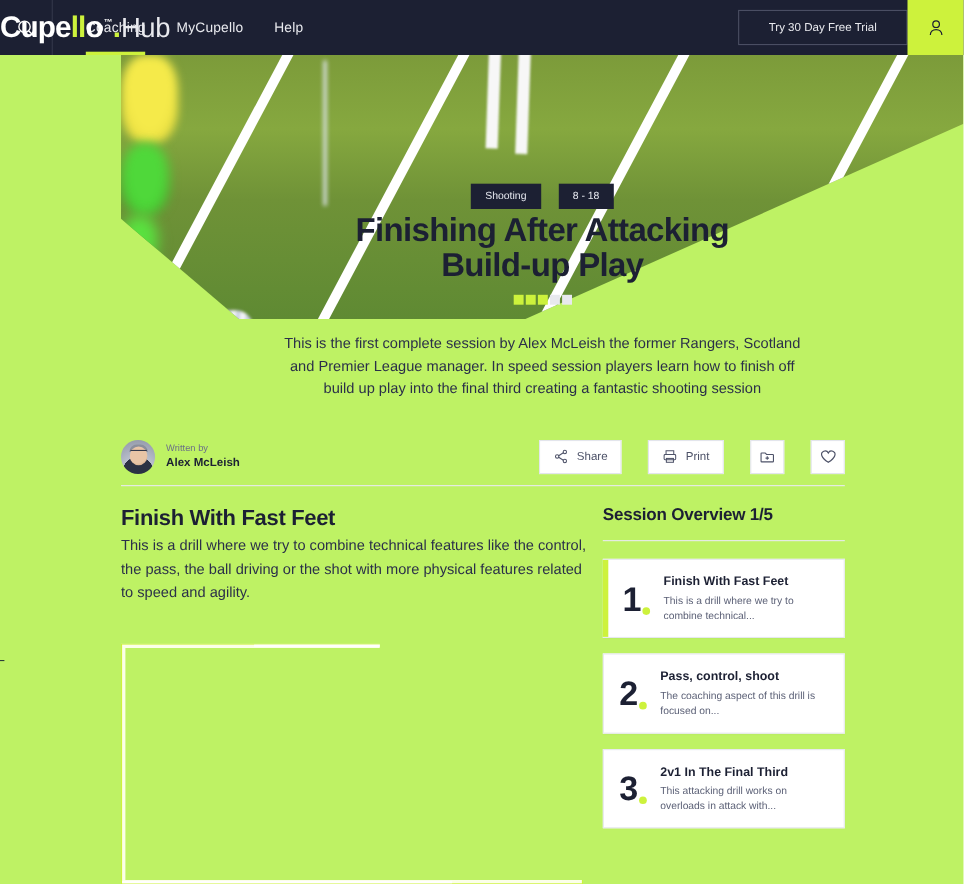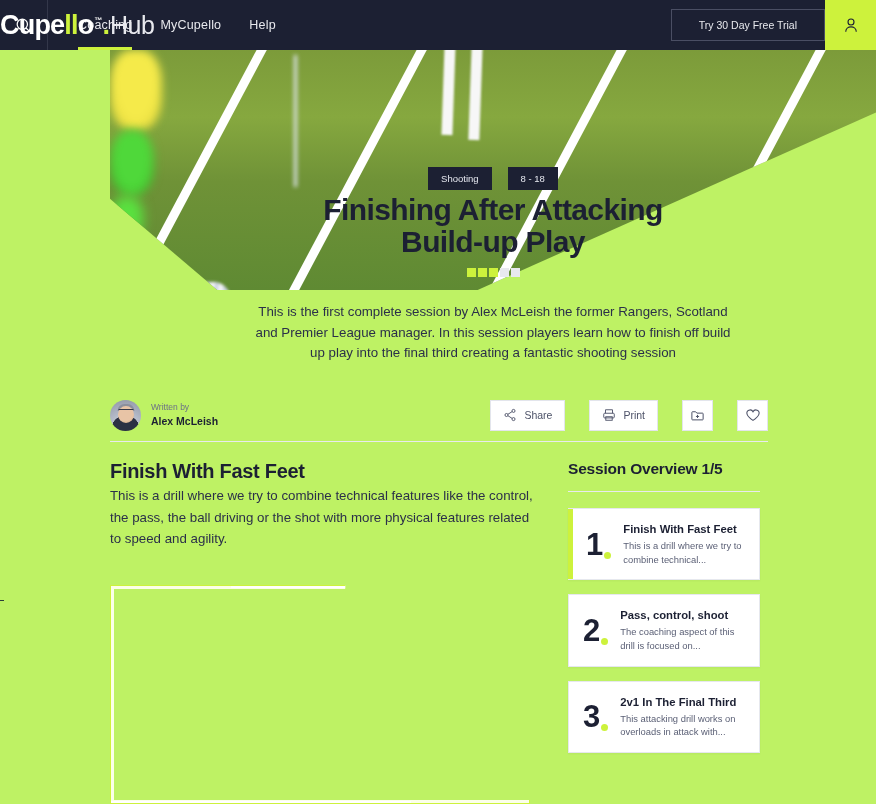--- a/index.html
+++ b/index.html
@@ -138,21 +138,21 @@
     padding:0 12px; color:#4d5268; font-size:10.5px; cursor:pointer; background:#fff;
   }
   .act.sq{ width:31px; padding:0; justify-content:center;}
   .divider{
     position:absolute; top:441px; left:110px; width:658px; height:1px; background:#e8eaef;
   }
 
   
   .main{ position:absolute; top:460px; left:110px; width:658px; }
   .col-left{ position:absolute; left:0; top:0; width:424px;}
-  .col-right{ position:absolute; left:458px; top:0; width:192px;}
+  .col-right{ position:absolute; left:438px; top:0; width:220px;}
   .h2{ color:#1c2033; font-size:20px; font-weight:700; letter-spacing:-.3px;}
   .body-p{ margin-top:2px; color:#2b3049; font-size:13.3px; line-height:1.62;}
 
   .objectives{
     position:absolute; left:0; top:125px; width:420px; height:219px;
     background:#fbffe8;
     border-top:1.5px solid #cdf23c;
     border-left:1.5px solid #cdf23c;
     border-right:1.5px solid #cdf23c;
     border-bottom:1.5px solid #cdf23c;
@@ -289,21 +289,21 @@
       <div class="difficulty">
         <div class="dsquares">
           <div class="dsq on"></div>
           <div class="dsq on"></div>
           <div class="dsq on"></div>
           <div class="dsq"></div>
           <div class="dsq"></div>
         </div>
       </div>
 
-      <div class="hero-desc">This is the first complete session by Alex McLeish the former Rangers, Scotland and Premier League manager. In this session players learn how to finish off build up play into the final third creating a fantastic shooting session</div>
+      <div class="hero-desc">This is the first complete session by Alex McLeish the former Rangers, Scotland and Premier League manager. In speed session players learn how to finish off build up play into the final third creating a fantastic shooting session</div>
     </div>
   </div>
 
   <div class="author-row">
     <div class="author">
       <div class="avatar-img">
         <div class="hair"></div>
           <div class="face"></div>
           <div class="glass"></div>
       </div>

